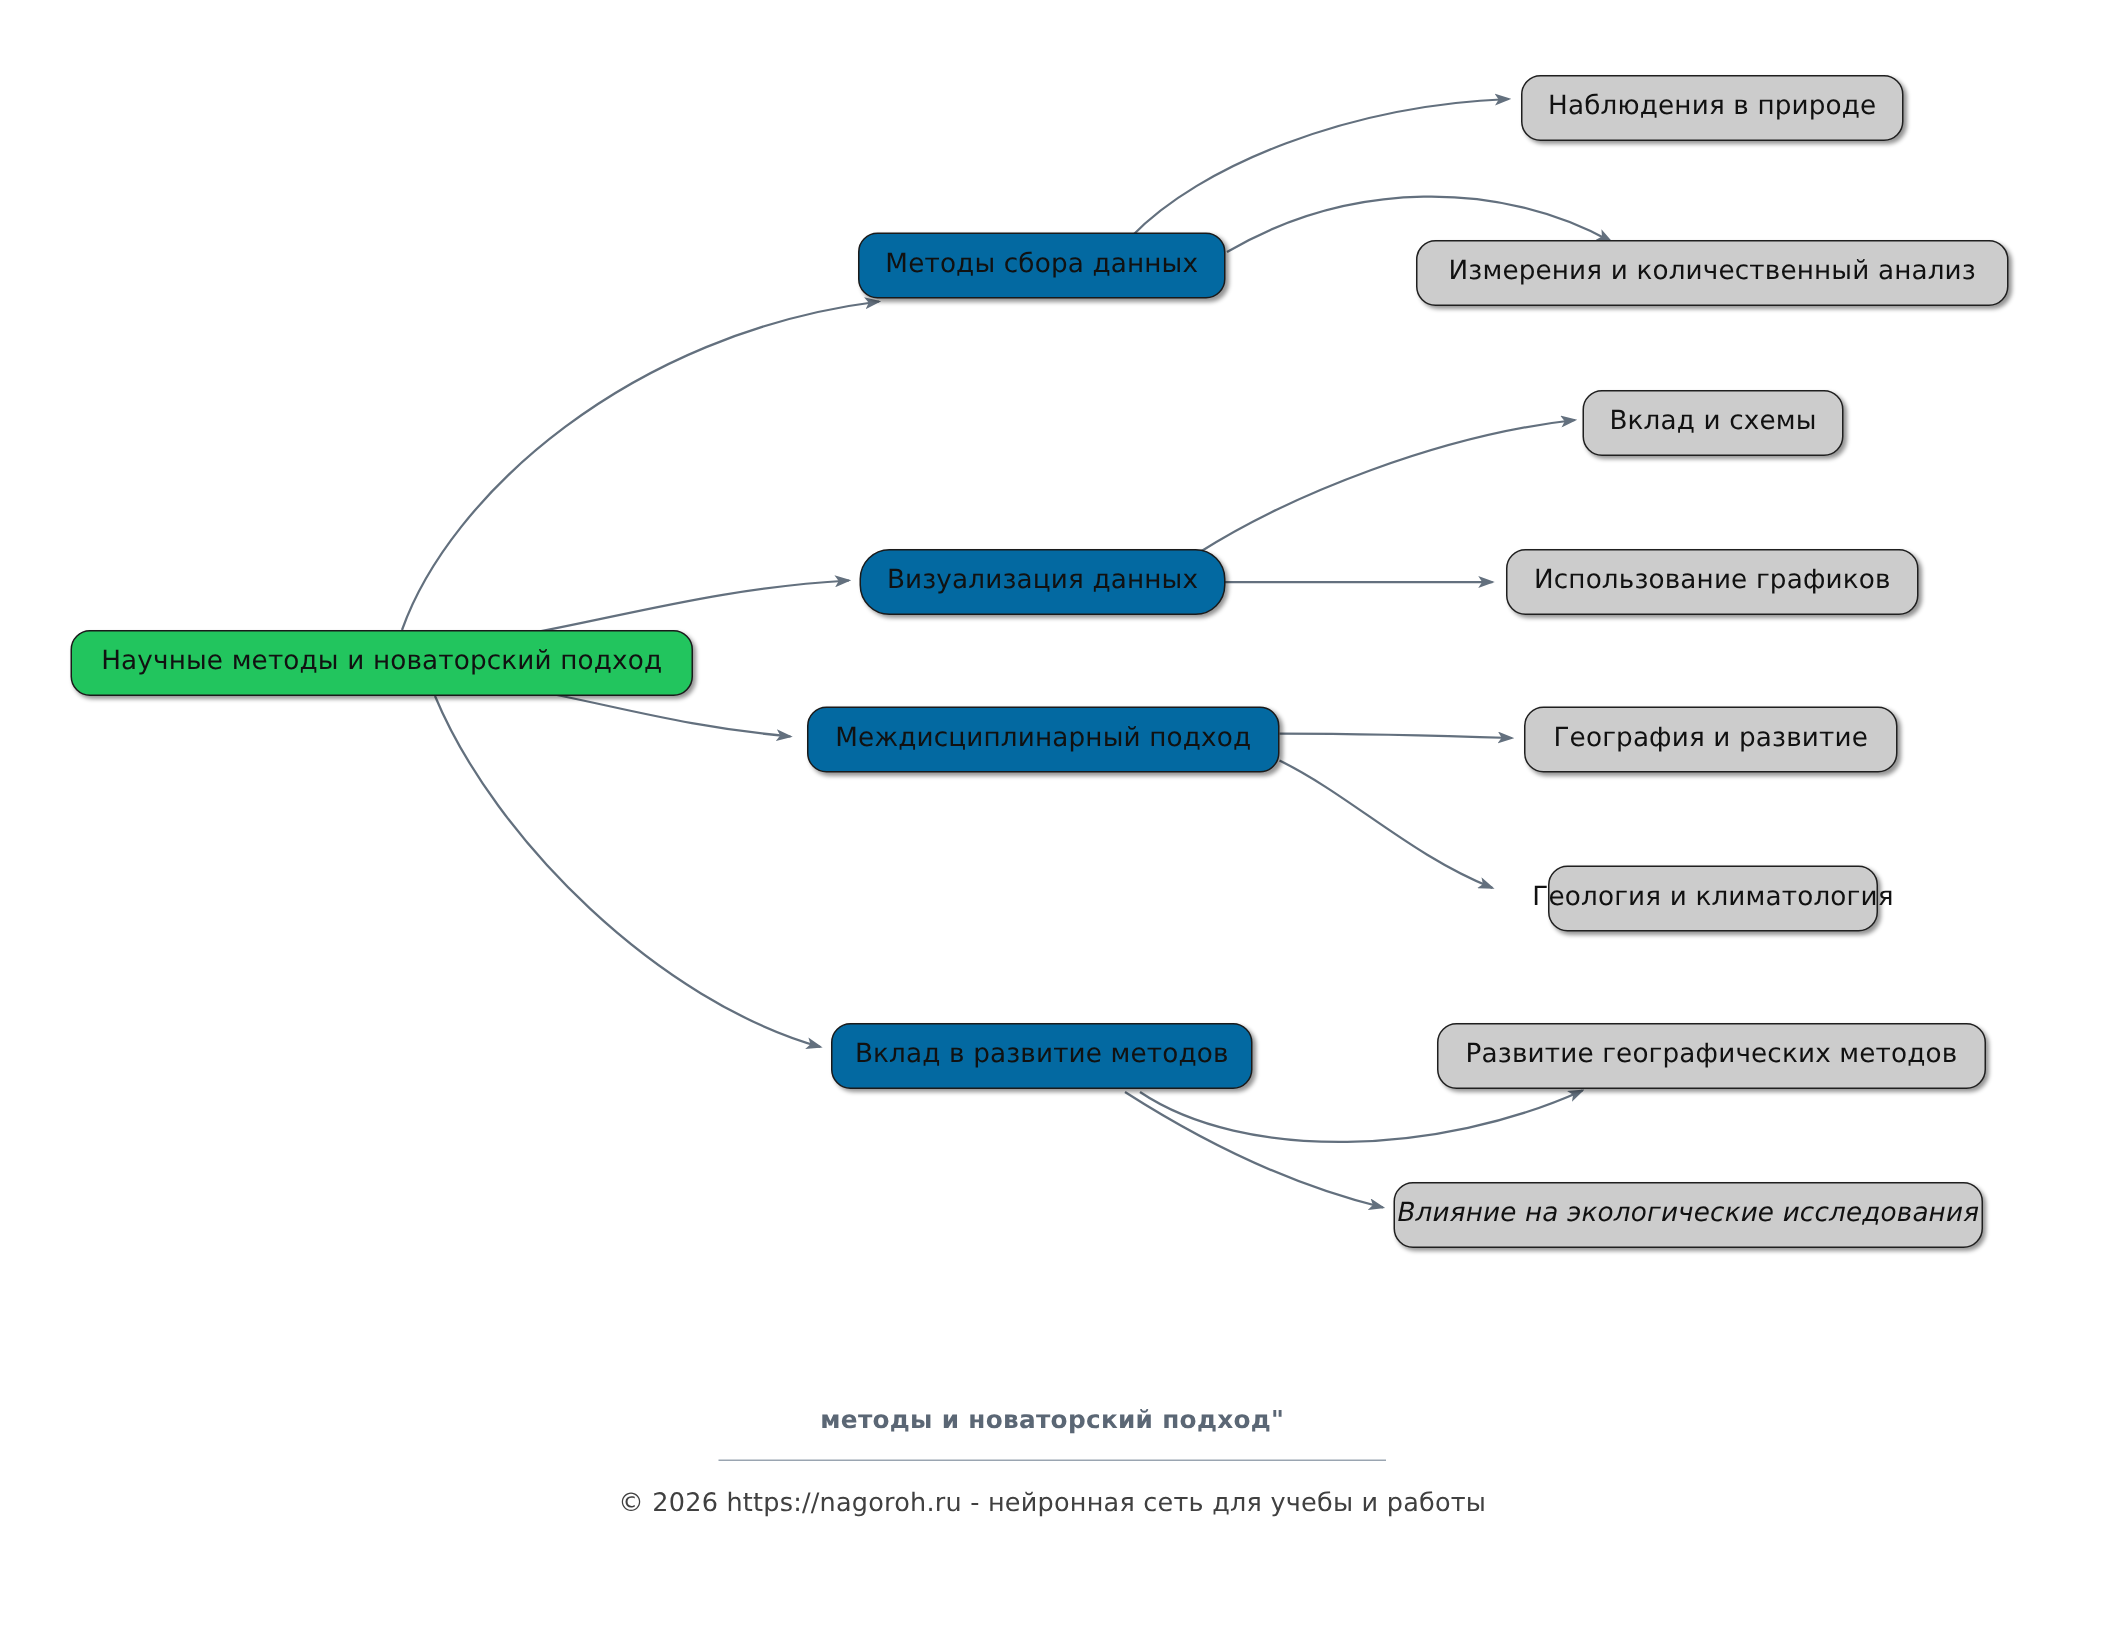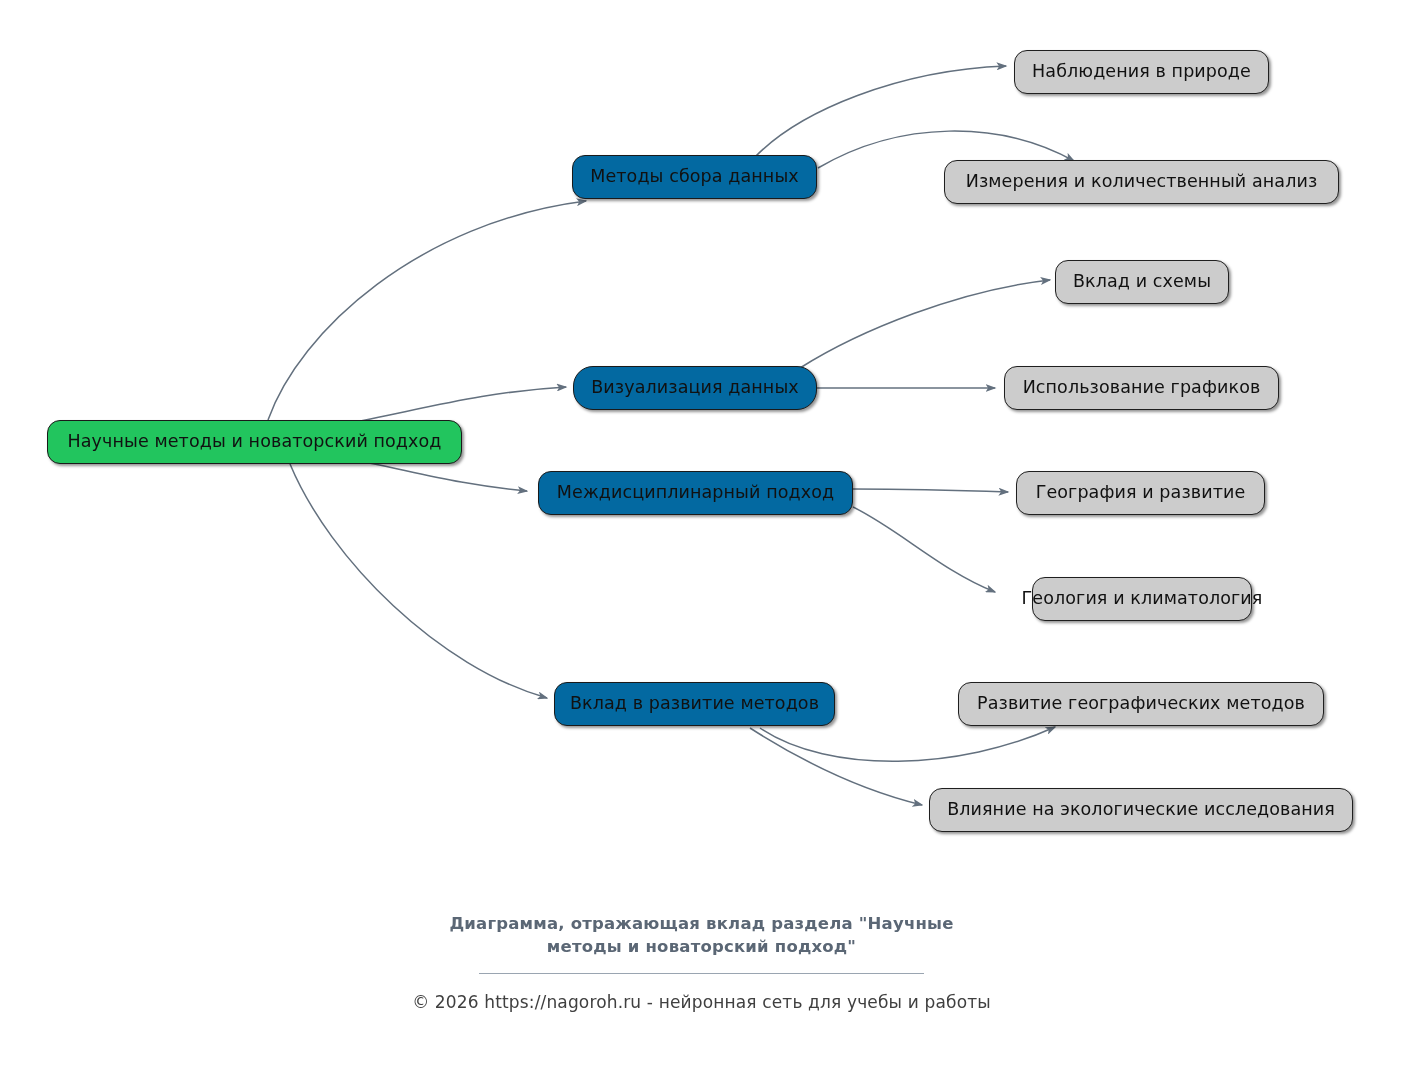--- a/index.html
+++ b/index.html
@@ -161,27 +161,26 @@
   <div class="node node-leaf" style="left:1003px; top:577px; width:220px;margin-left:29px;">
     <span>Геология и климатология</span>
   </div>
 
   <div class="node node-branch" style="left:554px; top:682px; width:281px;">
     <span>Вклад в развитие методов</span>
   </div>
   <div class="node node-leaf" style="left:958px; top:682px; width:366px;">
     <span>Развитие географических методов</span>
   </div>
-  <div class="node node-leaf" style="left:929px; top:788px; width:424px;">
+  <div class="node node-leaf" style="left:929px; top:788px; width:393px;font-style:italic;">
     <span>Влияние на экологические исследования</span>
   </div>
 
   <div class="caption-block">
     <div class="caption-text">
-      <span>Диаграмма, отражающая вклад раздела "Научные</span>
       <br>
       <span>методы и новаторский подход"</span>
     </div>
     <div class="caption-rule"></div>
   </div>
 
   <div class="footer-text">
     <span>© 2026 https://nagoroh.ru - нейронная сеть для учебы и работы</span>
   </div>
 

